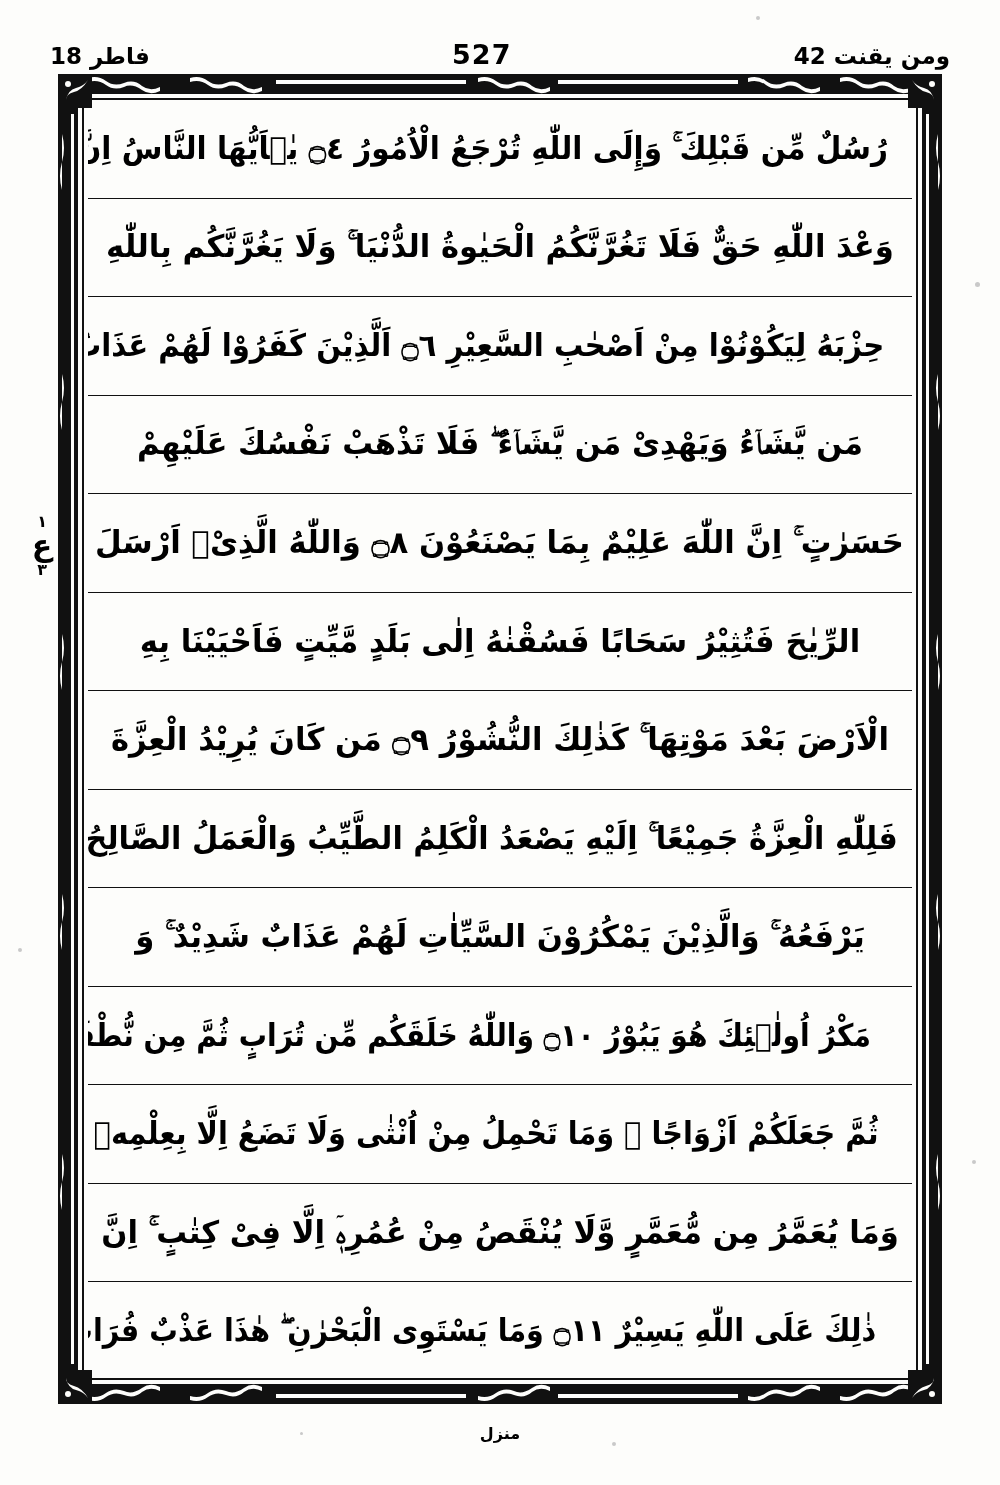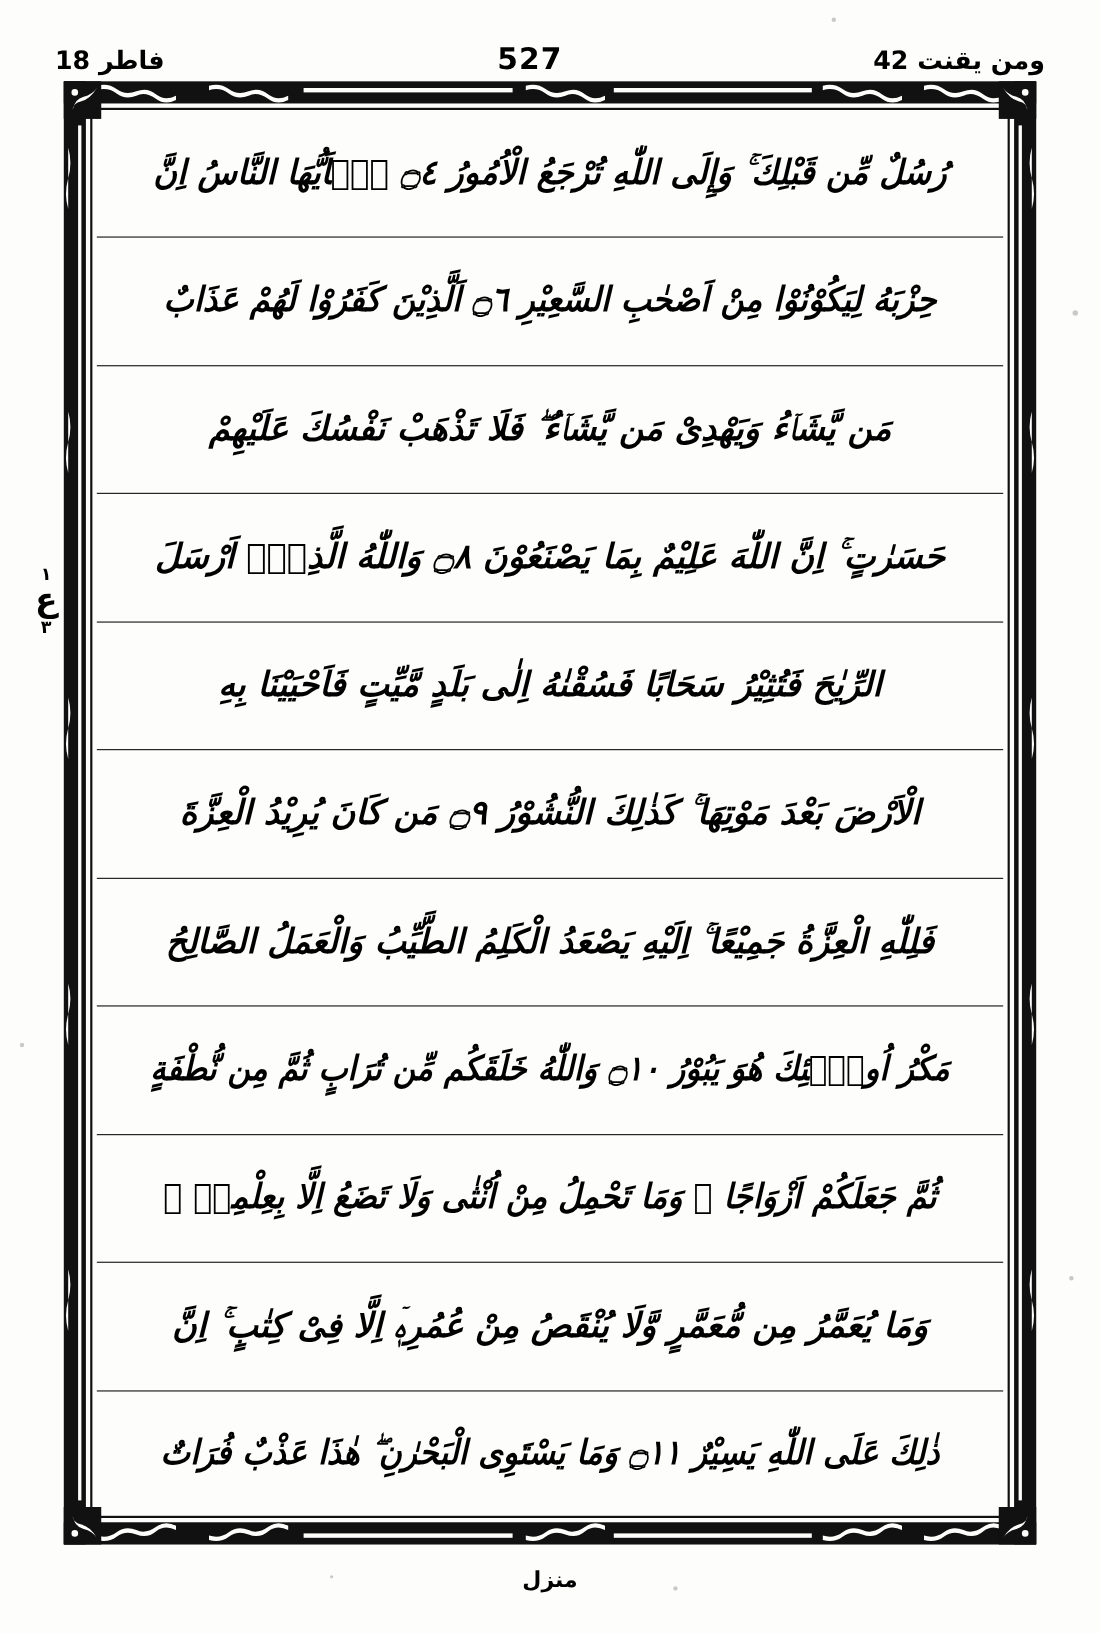--- a/index.html
+++ b/index.html
@@ -123,21 +123,20 @@
     flex-direction: column;
   }
   .ayah-line {
     flex: 1 1 0;
     position: relative;
     border-bottom: 1.6px solid #111;
     display: flex;
     align-items: center;
     justify-content: center;
     overflow: hidden;
-    font-style: italic;
   }
   .ayah-line:last-child { border-bottom: none; }
 
   .ayah-text {
     direction: rtl;
     unicode-bidi: isolate;
     font-family: "DejaVu Sans", sans-serif;
     font-size: 31px;
     line-height: 1.22;
     font-weight: 700;
@@ -171,21 +170,21 @@
 
   
   .footer {
     position: absolute;
     left: 0; right: 0;
     top: 1424px;
     text-align: center;
   }
   .footer-text {
     font-family: "DejaVu Sans", sans-serif;
-    font-size: 20px;
+    font-size: 16px;
     font-weight: 700;
     direction: rtl;
   }
 
   
   .speck { position: absolute; background: #c9c9c9; border-radius: 50%; }
 </style>
 </head>
 <body>
 
@@ -291,36 +290,42 @@
     </div>
 
     <div class="frame-inner-rule"></div>
   </div>
 
   <div class="textblock">
     <div class="ayah-line">
         <div class="ayah-text" style="transform: scaleX(0.951);">رُسُلٌ مِّن قَبْلِكَ ۚ وَإِلَى اللّٰهِ تُرْجَعُ الْاُمُورُ ۝٤ يٰۤاَيُّهَا النَّاسُ اِنَّ</div>
       </div>
     <div class="ayah-line">
+        <div class="ayah-text" style="transform: scaleX(0.99);">وَعْدَ اللّٰهِ حَقٌّ فَلَا تَغُرَّنَّكُمُ الْحَيٰوةُ الدُّنْيَا ۚ وَلَا يَغُرَّنَّكُم بِاللّٰهِ</div>
+      </div>
+    <div class="ayah-line">
         <div class="ayah-text" style="transform: scaleX(0.942);">حِزْبَهُ لِيَكُوْنُوْا مِنْ اَصْحٰبِ السَّعِيْرِ ۝٦ اَلَّذِيْنَ كَفَرُوْا لَهُمْ عَذَابٌ</div>
       </div>
     <div class="ayah-line">
         <div class="ayah-text" style="transform: scaleX(0.99);">مَن يَّشَاۤءُ وَيَهْدِىْ مَن يَّشَاۤءُ ۖ فَلَا تَذْهَبْ نَفْسُكَ عَلَيْهِمْ</div>
       </div>
     <div class="ayah-line">
         <div class="ayah-text" style="transform: scaleX(0.99);">حَسَرٰتٍ ۚ اِنَّ اللّٰهَ عَلِيْمٌ بِمَا يَصْنَعُوْنَ ۝٨ وَاللّٰهُ الَّذِىْۤ اَرْسَلَ</div>
       </div>
     <div class="ayah-line">
         <div class="ayah-text" style="transform: scaleX(0.99);">الرِّيٰحَ فَتُثِيْرُ سَحَابًا فَسُقْنٰهُ اِلٰى بَلَدٍ مَّيِّتٍ فَاَحْيَيْنَا بِهِ</div>
       </div>
     <div class="ayah-line">
         <div class="ayah-text" style="transform: scaleX(0.99);">الْاَرْضَ بَعْدَ مَوْتِهَا ۚ كَذٰلِكَ النُّشُوْرُ ۝٩ مَن كَانَ يُرِيْدُ الْعِزَّةَ</div>
       </div>
     <div class="ayah-line">
         <div class="ayah-text" style="transform: scaleX(0.975);">فَلِلّٰهِ الْعِزَّةُ جَمِيْعًا ۚ اِلَيْهِ يَصْعَدُ الْكَلِمُ الطَّيِّبُ وَالْعَمَلُ الصَّالِحُ</div>
+      </div>
+    <div class="ayah-line">
+        <div class="ayah-text" style="transform: scaleX(0.99);">يَرْفَعُهُ ۚ وَالَّذِيْنَ يَمْكُرُوْنَ السَّيِّاٰتِ لَهُمْ عَذَابٌ شَدِيْدٌ ۚ وَ</div>
       </div>
     <div class="ayah-line">
         <div class="ayah-text" style="transform: scaleX(0.909);">مَكْرُ اُولٰۤئِكَ هُوَ يَبُوْرُ ۝١٠ وَاللّٰهُ خَلَقَكُم مِّن تُرَابٍ ثُمَّ مِن نُّطْفَةٍ</div>
       </div>
     <div class="ayah-line">
         <div class="ayah-text" style="transform: scaleX(0.928);">ثُمَّ جَعَلَكُمْ اَزْوَاجًا ۚ وَمَا تَحْمِلُ مِنْ اُنْثٰى وَلَا تَضَعُ اِلَّا بِعِلْمِهٖ ۚ</div>
       </div>
     <div class="ayah-line">
         <div class="ayah-text" style="transform: scaleX(0.99);">وَمَا يُعَمَّرُ مِن مُّعَمَّرٍ وَّلَا يُنْقَصُ مِنْ عُمُرِهٖۤ اِلَّا فِىْ كِتٰبٍ ۚ اِنَّ</div>
       </div>

